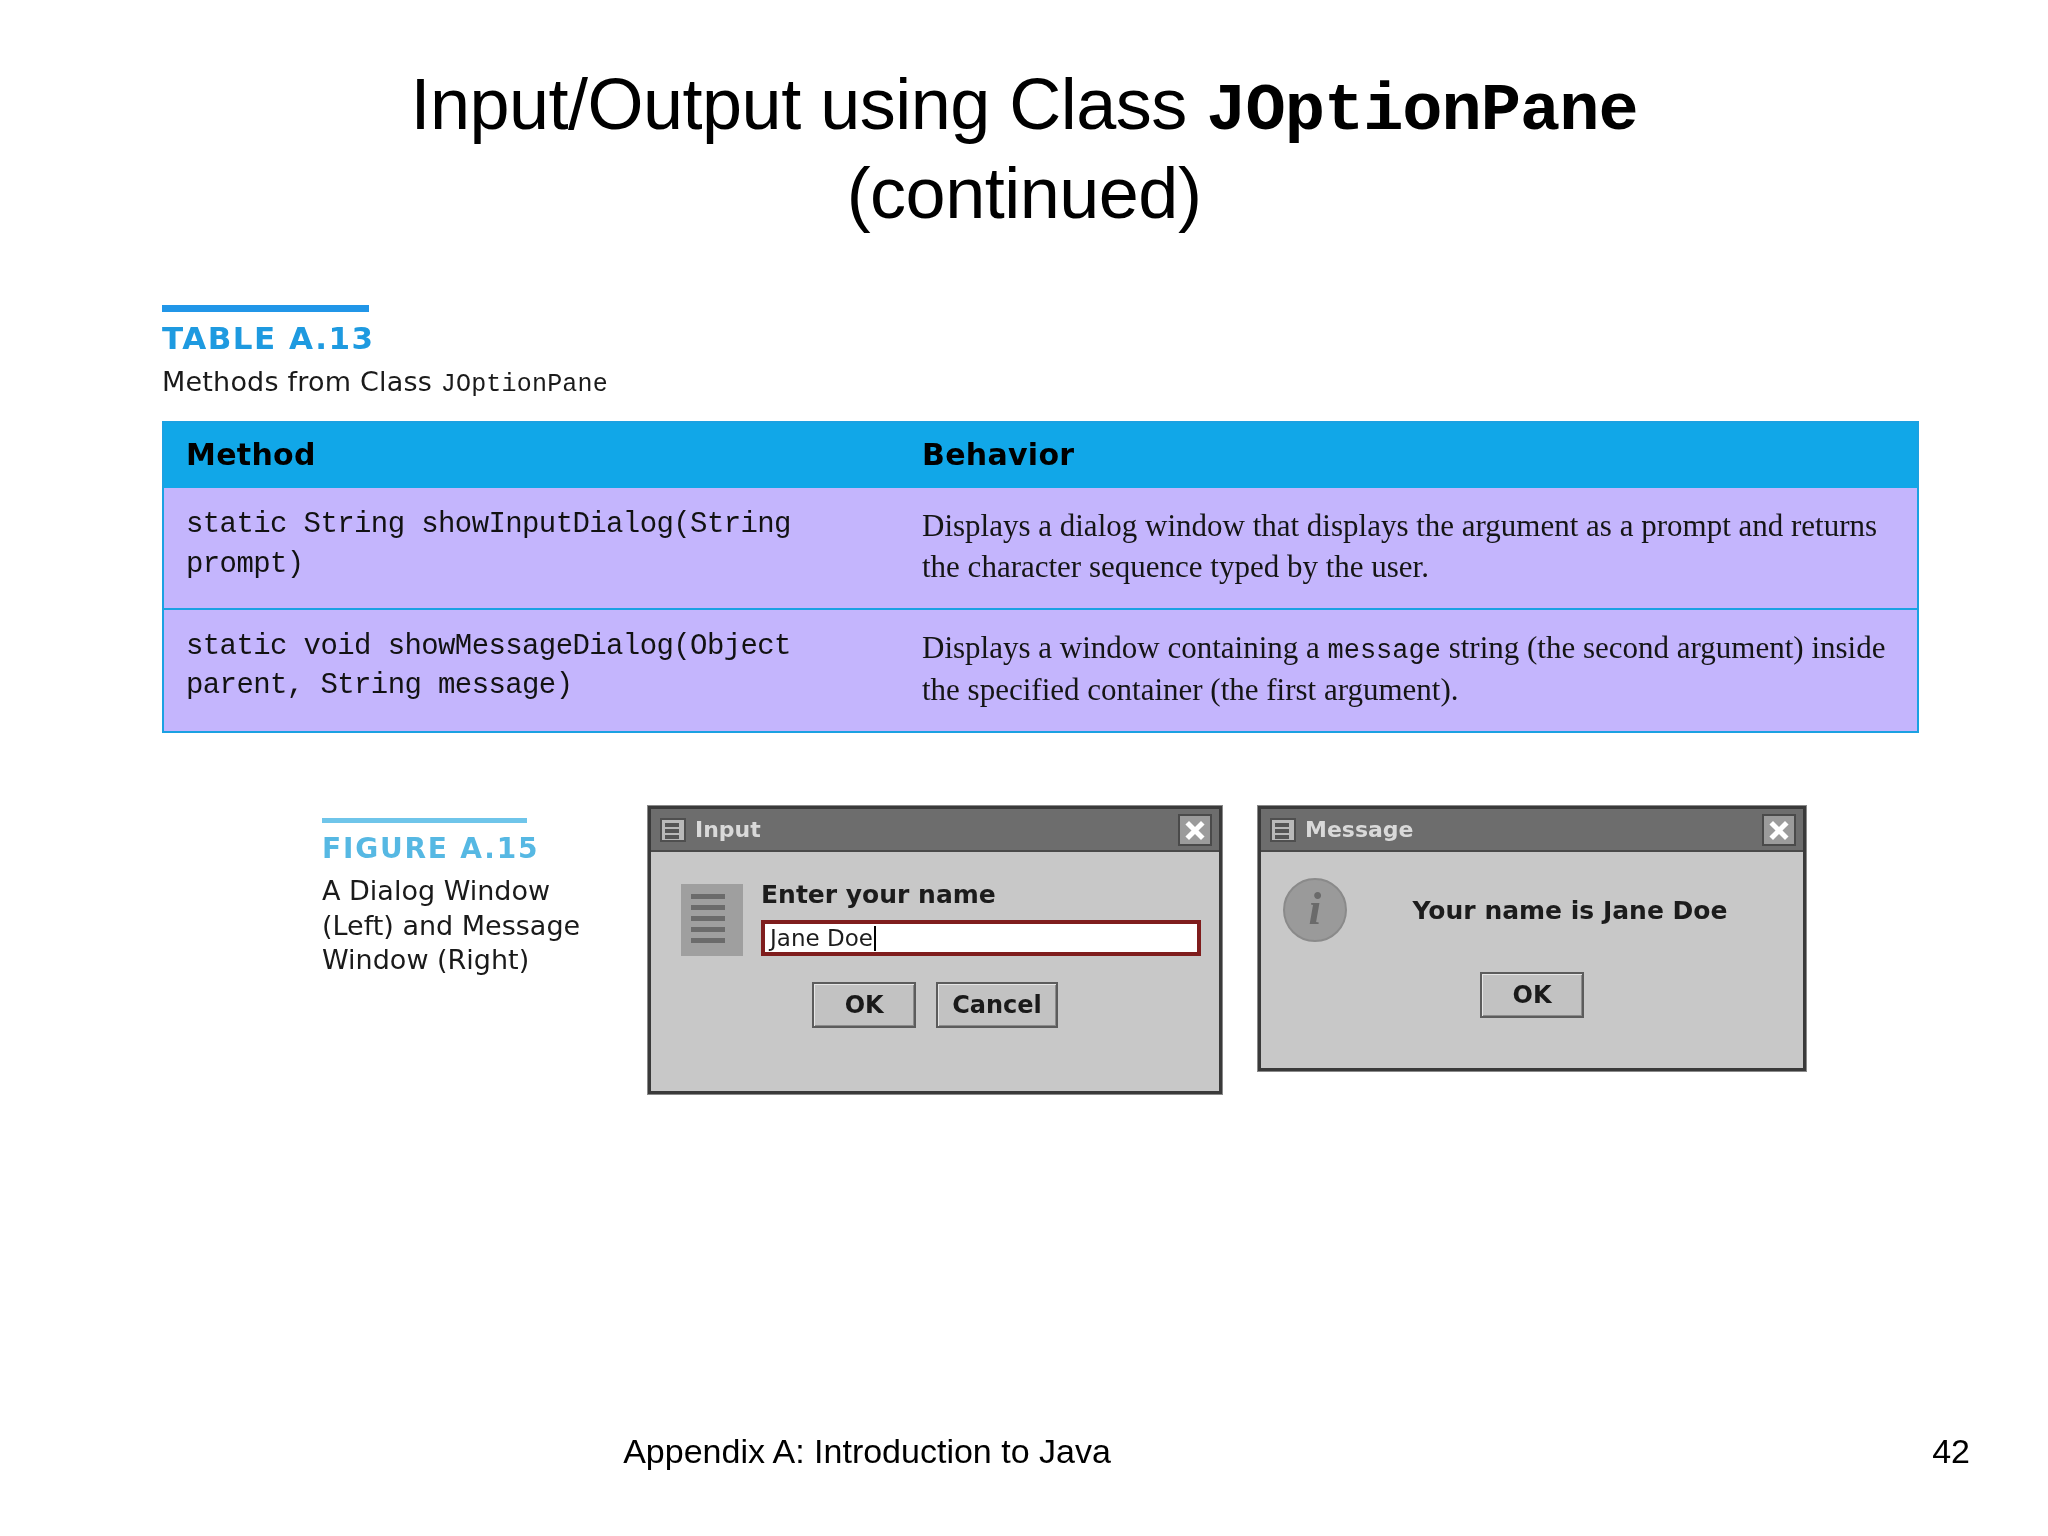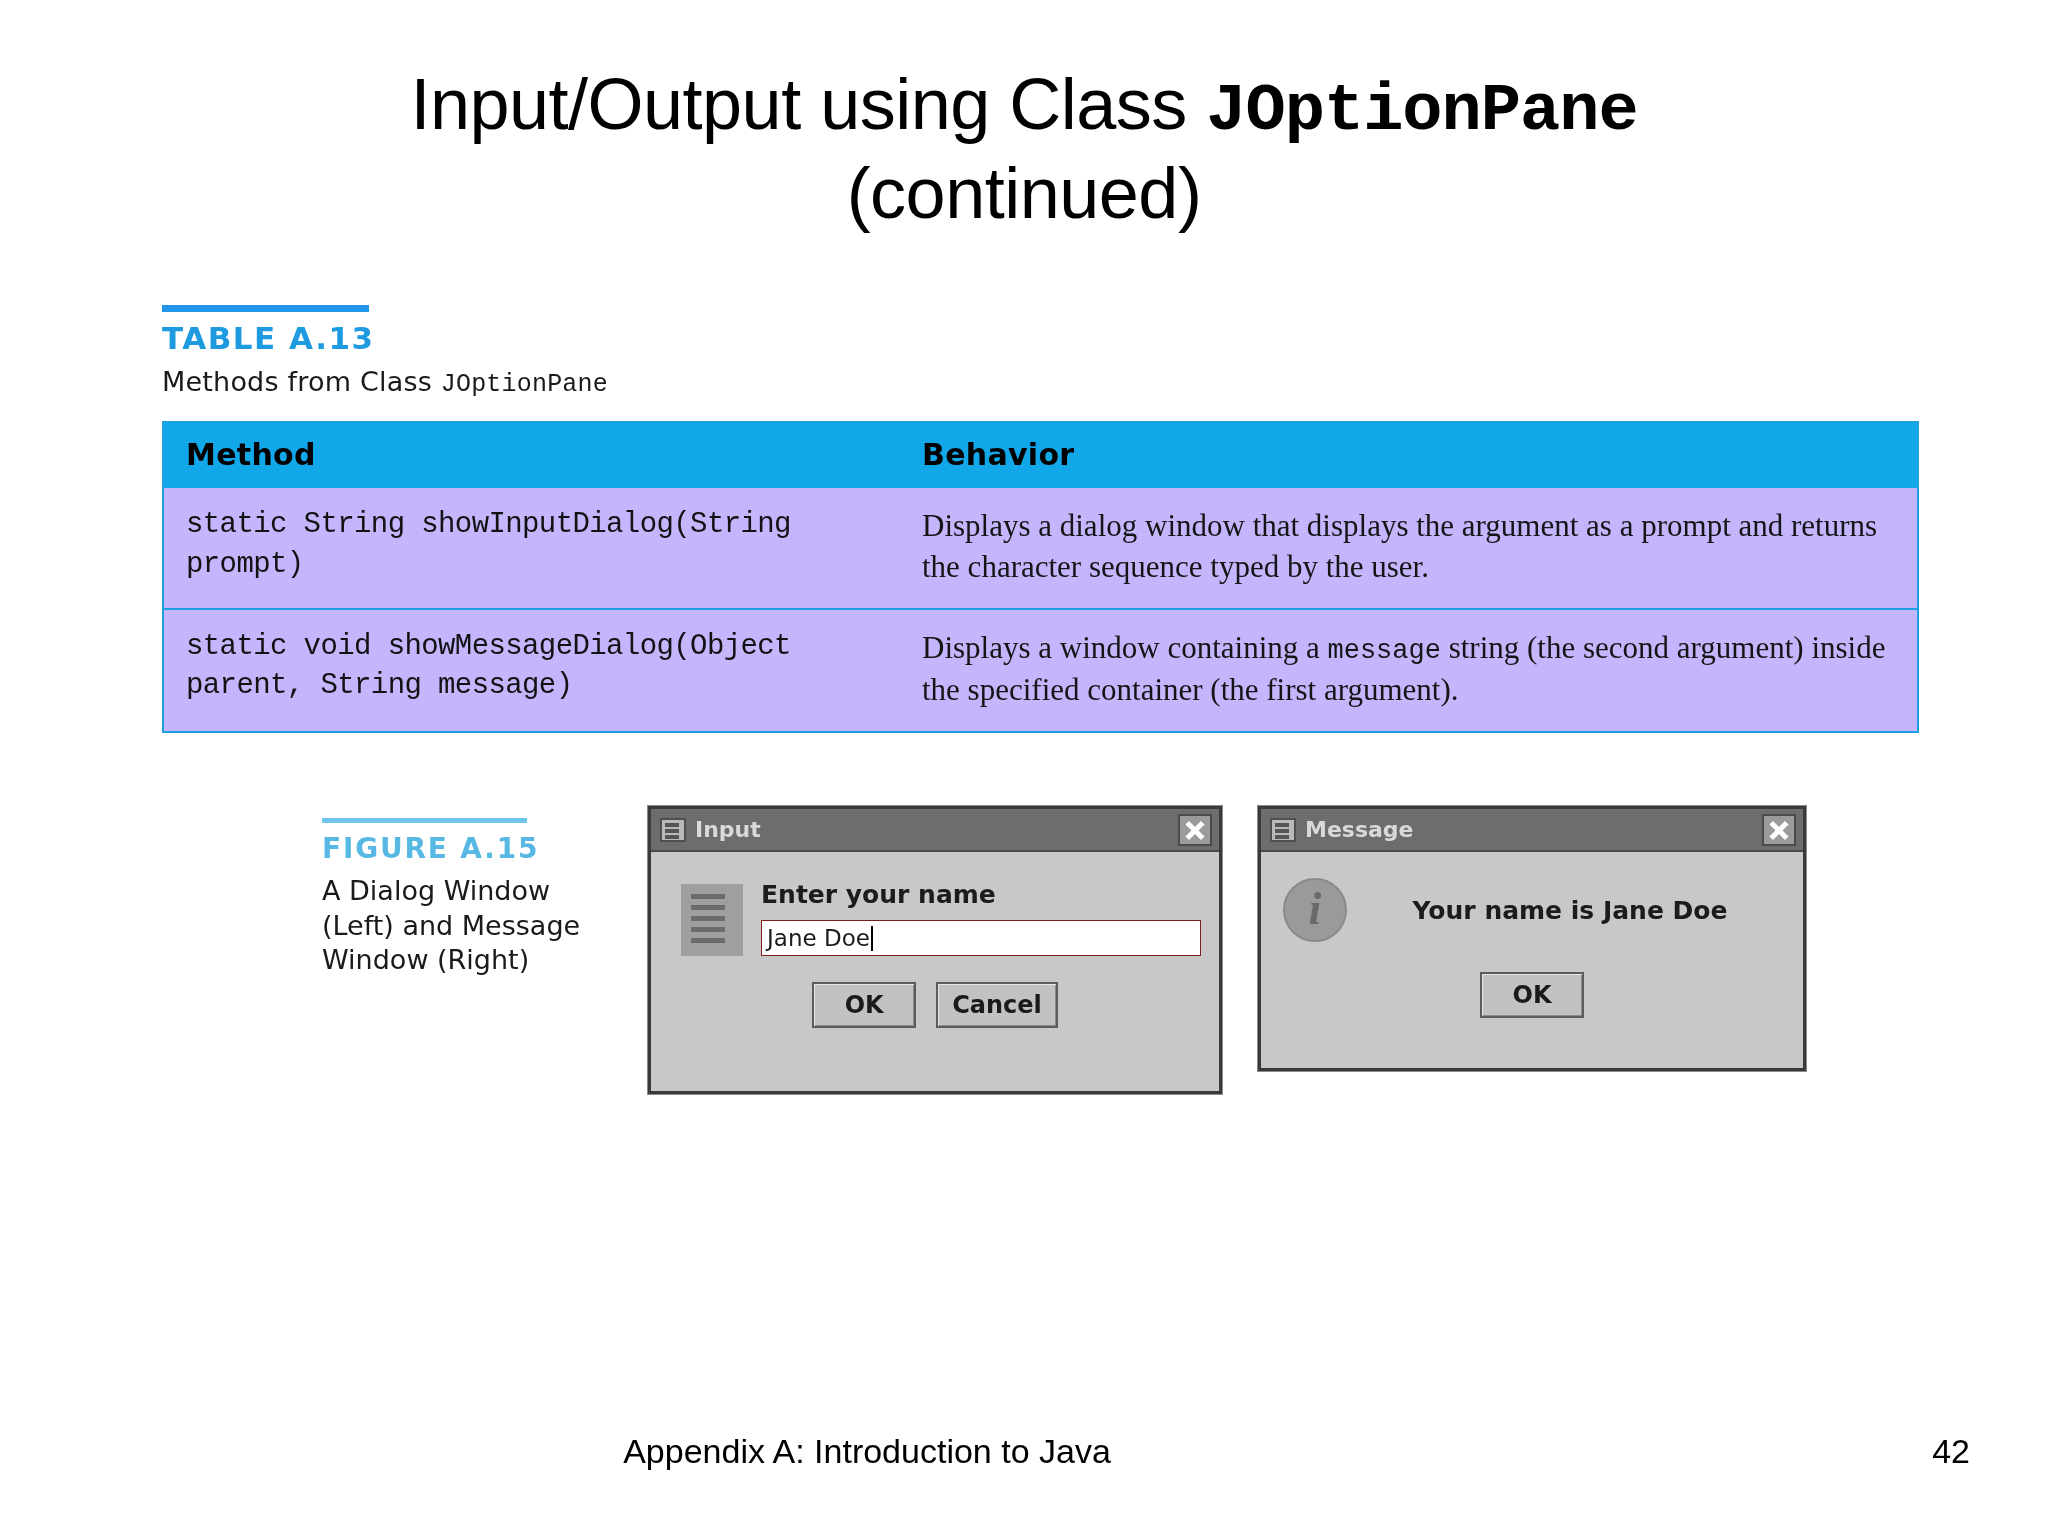--- a/index.html
+++ b/index.html
@@ -211,21 +211,21 @@
   .input-right { flex: 1 1 auto; padding-top: 8px; }
   .input-prompt {
     font-size: 25px;
     font-weight: bold;
     color: #1c1c1c;
     font-family: "DejaVu Sans", sans-serif;
     margin-bottom: 11px;
   }
   .input-field {
     background: #ffffff;
-    border: 1px solid #7f1d1d;
+    border: 4px solid #7f1d1d;
     height: 36px;
     display: flex;
     align-items: center;
     padding: 0 5px;
     font-size: 23px;
     color: #1c1c1c;
     font-family: "DejaVu Sans", sans-serif;
     position: relative;
   }
   .caret {

